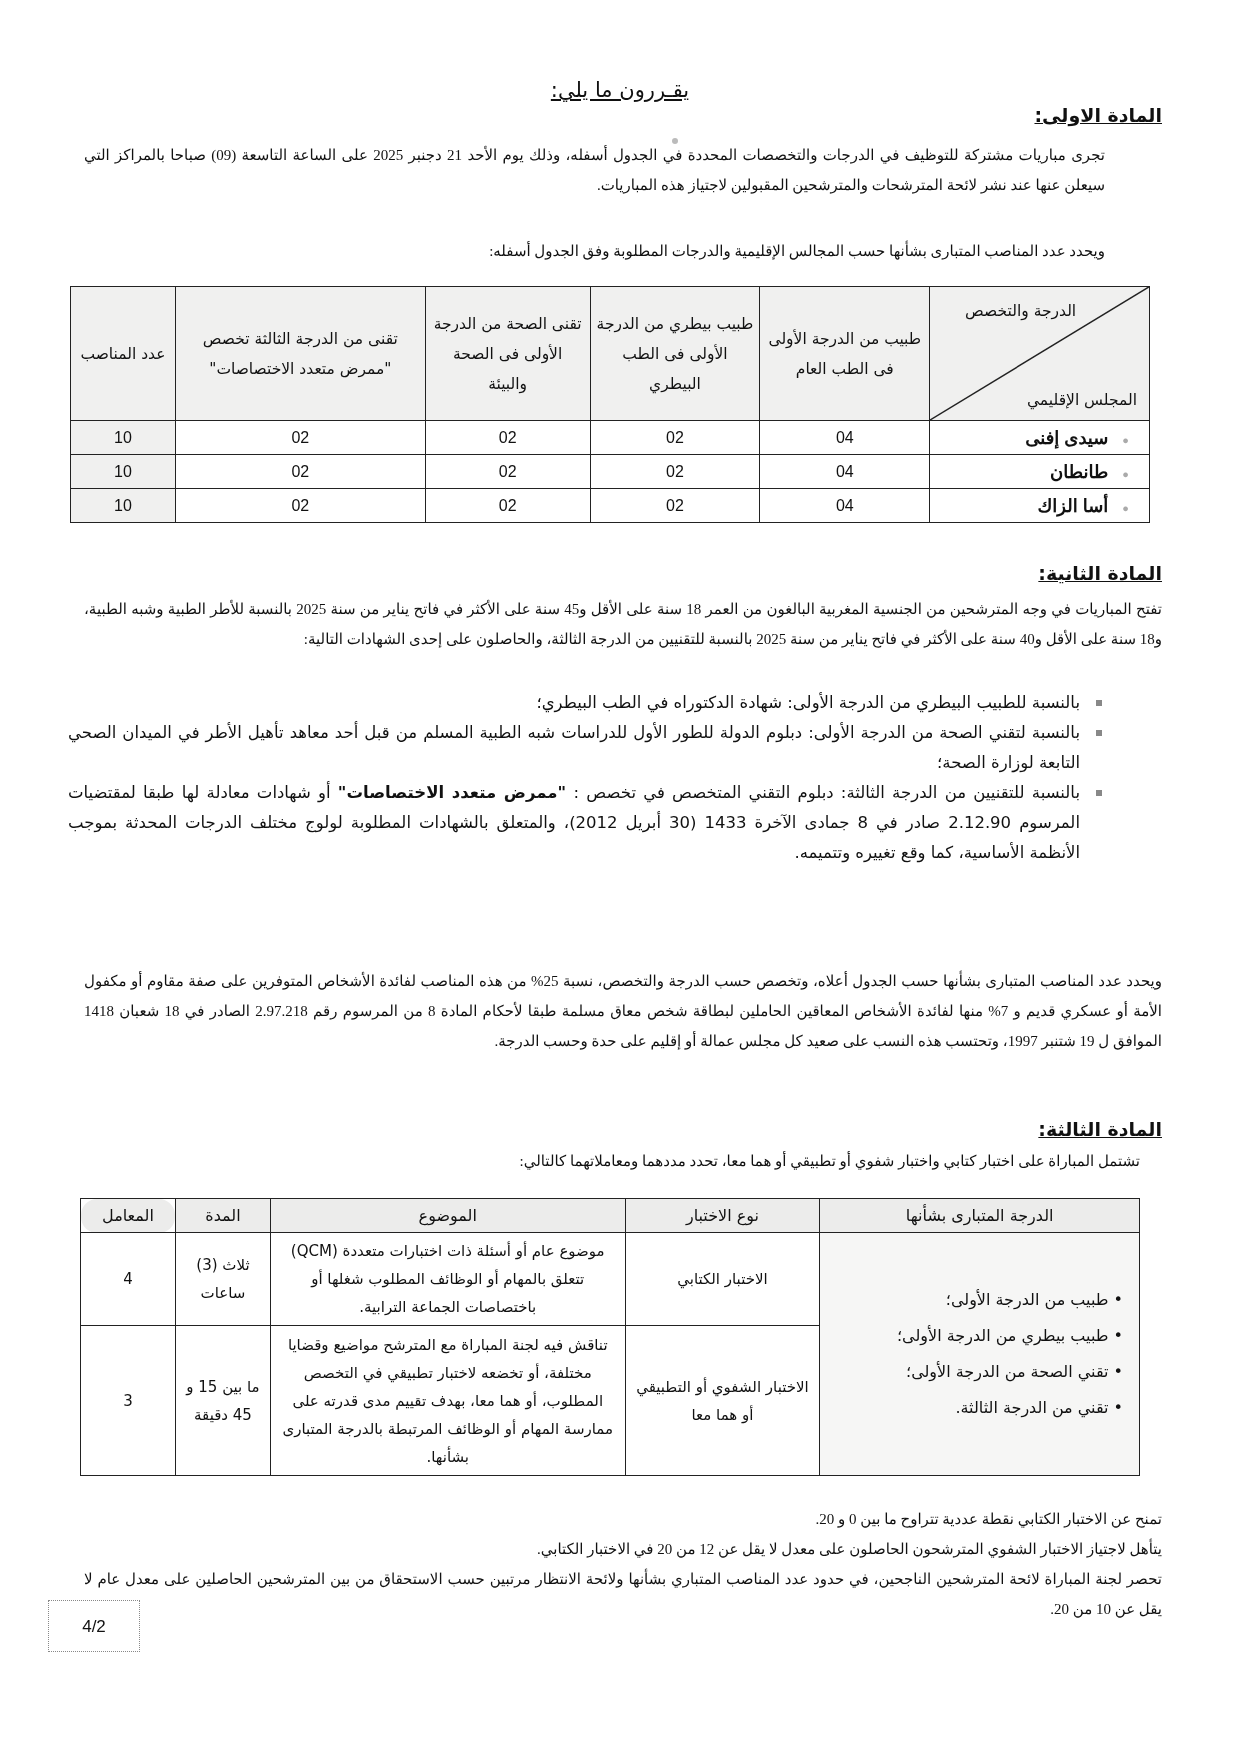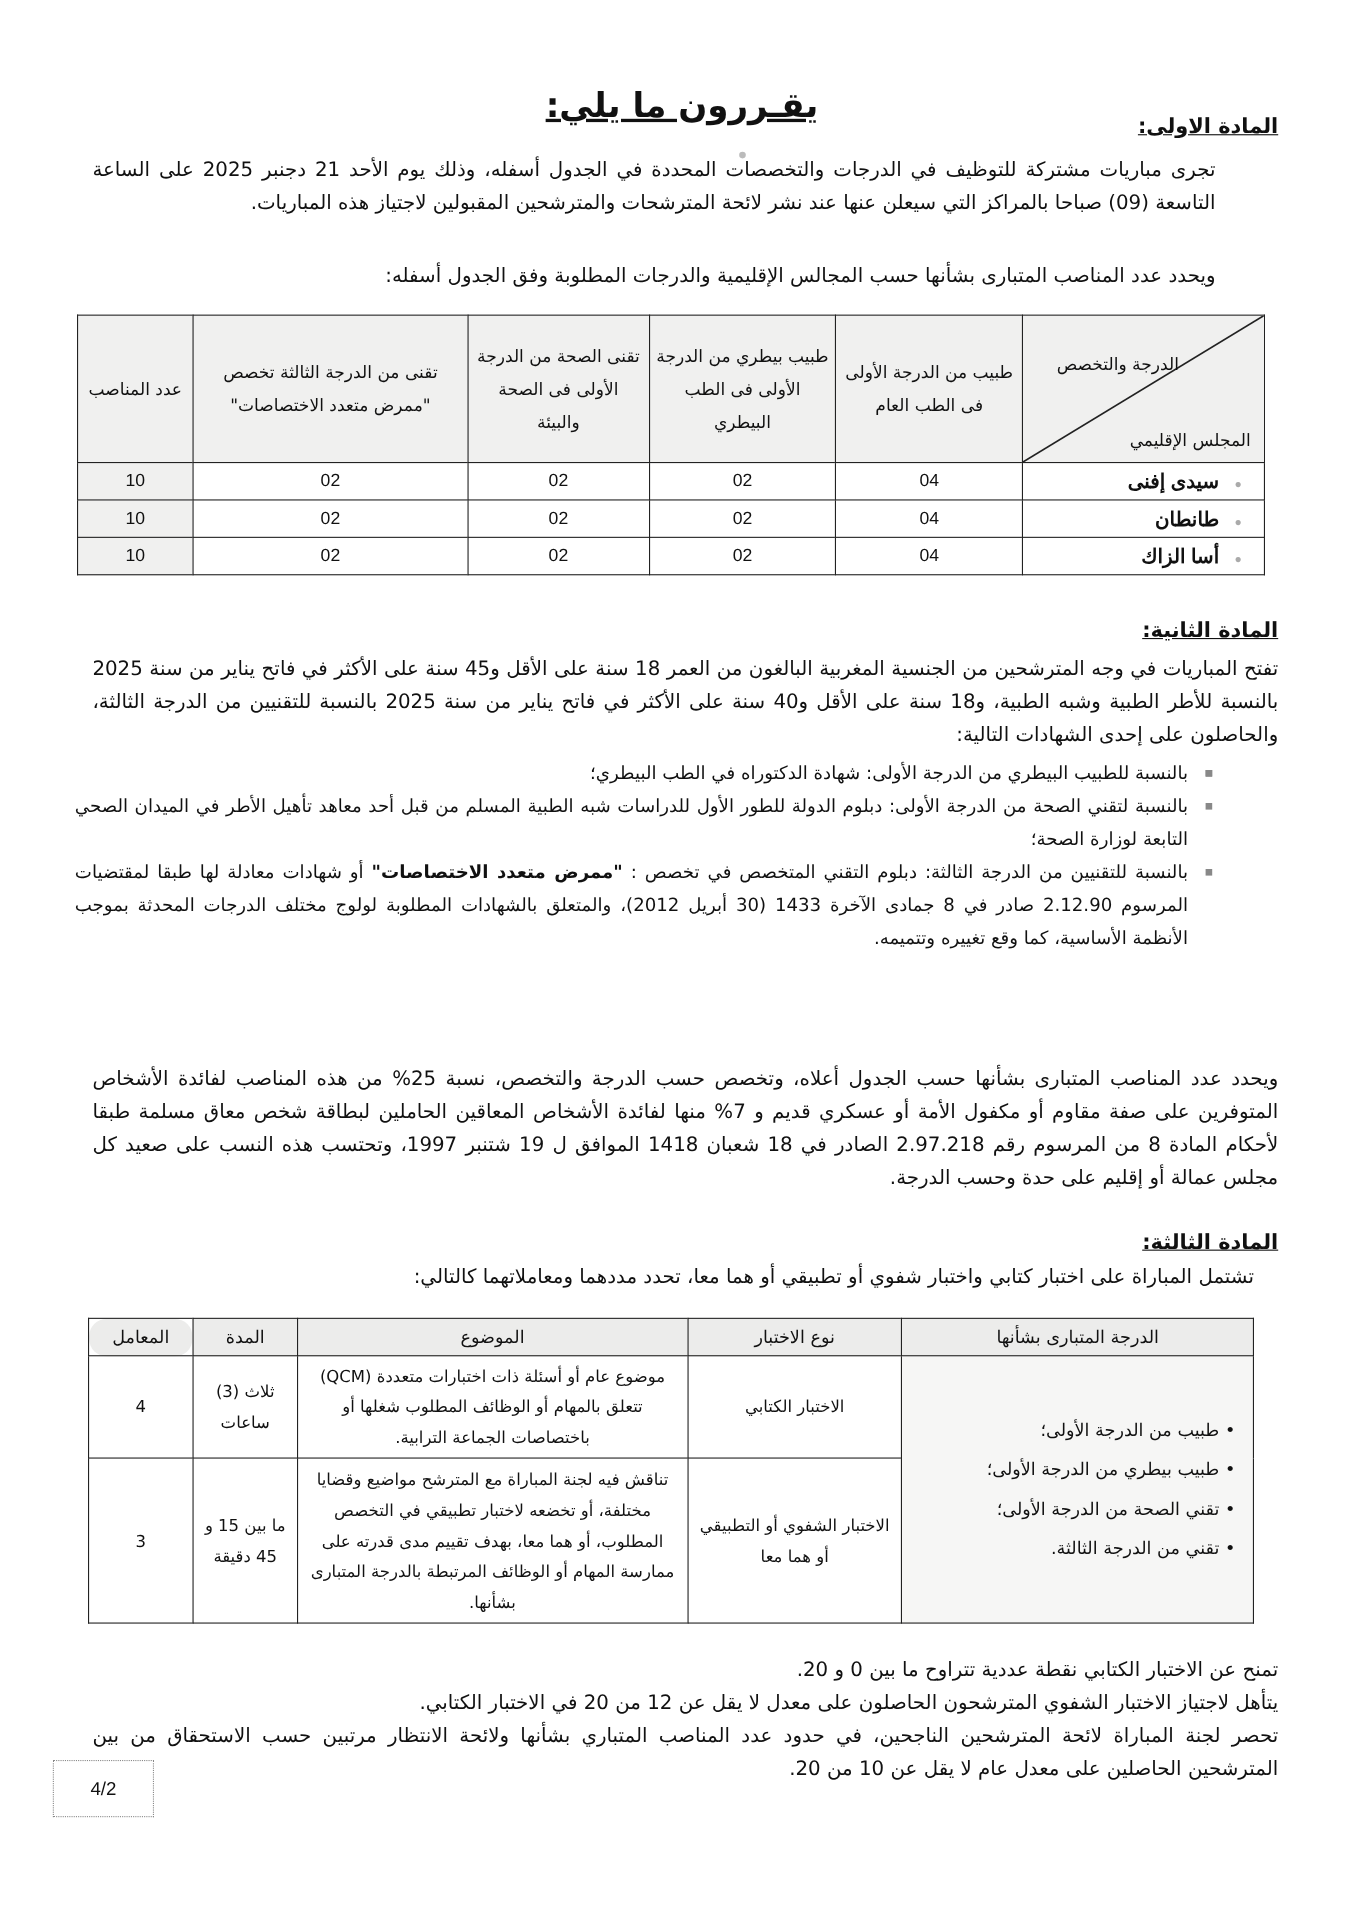--- a/index.html
+++ b/index.html
@@ -4,43 +4,43 @@
 <style>
   * { box-sizing: border-box; }
   html, body { margin: 0; padding: 0; background: #ffffff; }
   body {
     width: 1240px; height: 1754px; position: relative; overflow: hidden;
     font-family: "DejaVu Sans", sans-serif; color: #111;
   }
   .page { position: absolute; left: 0; top: 0; width: 1240px; height: 1754px; direction: rtl; }
   .title {
     position: absolute; top: 78px; left: 0; width: 1240px; text-align: center;
-    font-weight: bold; font-size: 31px; text-decoration: underline;
+    font-weight: normal; font-size: 21px; text-decoration: underline;
     font-family: "DejaVu Sans", sans-serif;
   }
   .heading {
     position: absolute; right: 78px; font-weight: bold; font-size: 19px;
     text-decoration: underline;
   }
   .para {
-    position: absolute; right: 78px; left: 84px; font-size: 18px; line-height: 30px;
-    text-align: justify; text-align-last: right;
+    position: absolute; right: 78px; left: 84px; font-size: 15px; line-height: 30px;
+    text-align: justify; text-align-last: right; font-family: Liberation Serif, serif;
   }
   .para p { margin: 0; }
   table { border-collapse: collapse; position: absolute; direction: rtl; }
   td, th { border: 1.5px solid #222; text-align: center; vertical-align: middle; font-weight: normal; }
   
   .t1 { left: 70px; top: 286px; width: 1080px; font-size: 15.5px; }
   .t1 th { background: #f0f0ef; height: 134px; line-height: 30px; padding: 0 6px; }
   .t1 td { height: 34px; font-family: "Liberation Sans Narrow", "Liberation Sans", sans-serif; font-size: 16px; margin-top: 29px; }
   .t1 td.region { text-align: right; padding-right: 20px; font-weight: bold; font-size: 18px; }
   .t1 td.count { background: #f0f0ef; }
   .diag { position: relative; }
   .diag svg { position: absolute; left: 0; top: 0; width: 100%; height: 100%; }
-  .diag .top { position: absolute; top: 10px; left: 26px; width: 120px; text-align: center; line-height: 28px; margin-top: 20px; }
+  .diag .top { position: absolute; top: 10px; left: 26px; width: 120px; text-align: right; line-height: 28px; }
   .diag .bot { position: absolute; bottom: 6px; right: 12px; text-align: right; line-height: 28px; }
   .bullet-dot { color: #aaa; font-size: 11px; margin-left: 14px; }
   
   .list { position: absolute; right: 160px; left: 68px; font-size: 16.5px; line-height: 30px; margin: 0; padding: 0; list-style: none; }
   .list li { position: relative; text-align: justify; text-align-last: right; }
   .list li .sq { position: absolute; right: -22px; top: 12px; width: 6px; height: 6px; background: #888; }
   
   .t3 { left: 80px; top: 1198px; width: 1060px; font-size: 15px; }
   .t3 th { background: #ececeb; height: 34px; font-size: 16px; }
   .t3 td { line-height: 28px; padding: 4px 8px; }

